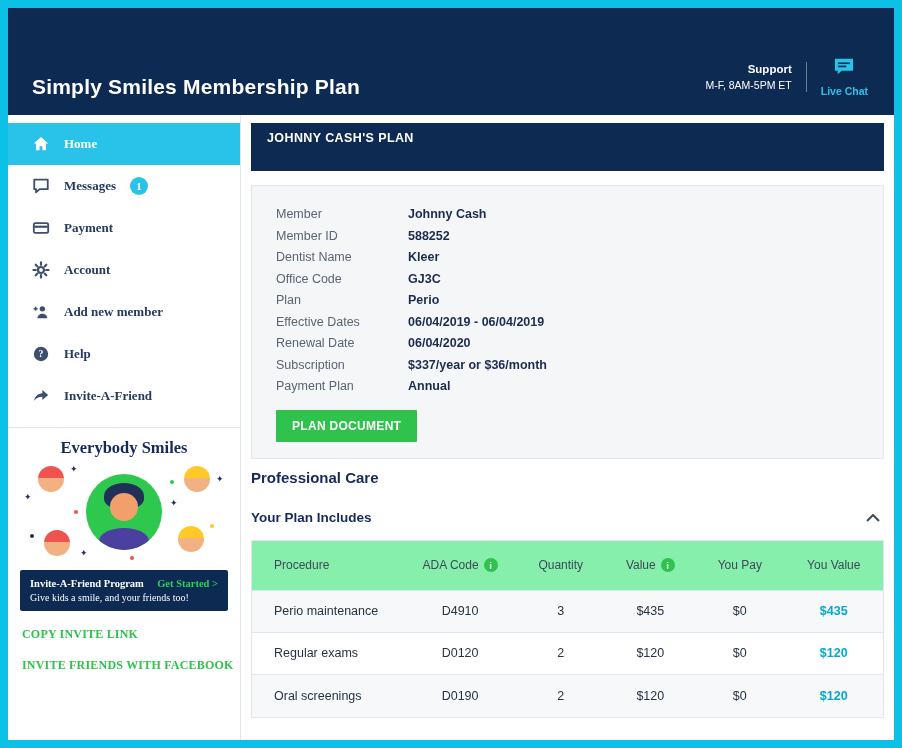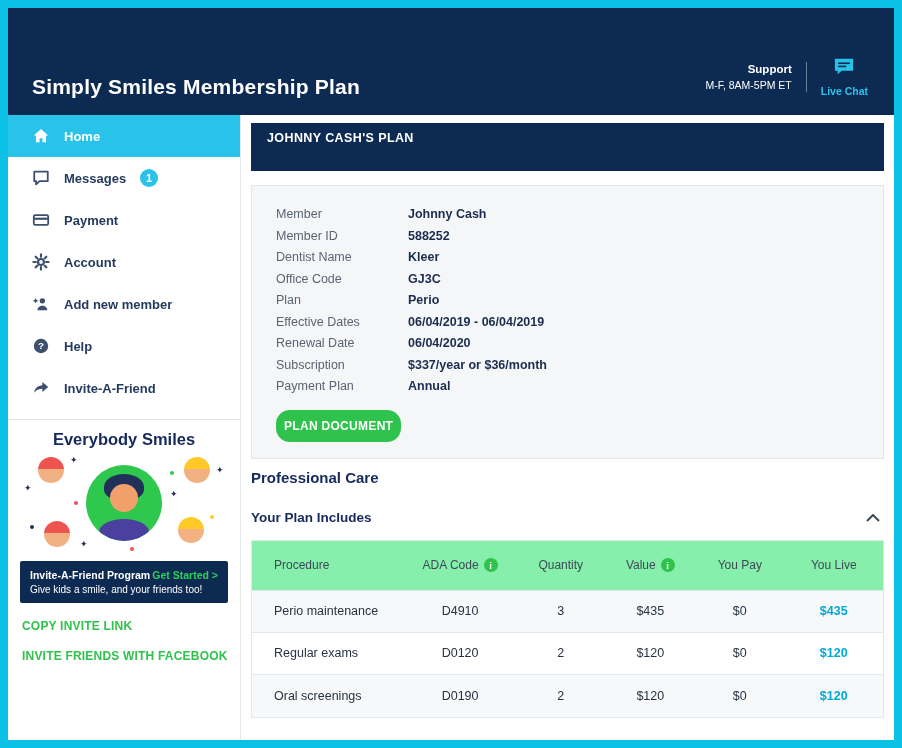--- a/index.html
+++ b/index.html
@@ -26,21 +26,21 @@
   .support-line1{font-size:11.5px;font-weight:bold;}
   .support-line2{font-size:10.5px;}
   .header-divider{width:1px;height:30px;background:rgba(255,255,255,.4);}
   .live-chat{display:flex;flex-direction:column;align-items:center;gap:8px;cursor:pointer;}
   .live-chat span{color:var(--accent-cyan);font-size:10.5px;font-weight:bold;}
 
   
   .content-row{flex:1;display:flex;overflow:hidden;background:#fff;}
 
   
-  .sidebar{width:233px;flex:0 0 233px;border-right:1px solid var(--line);overflow:hidden;}
+  .sidebar{width:233px;flex:0 0 233px;border-right:1px solid var(--line);padding-top:8px;overflow:hidden;font-family:Liberation Serif, serif;}
   .nav-item{height:42px;display:flex;align-items:center;gap:14px;padding:0 0 0 24px;color:#243a5e;font-size:13px;font-weight:bold;cursor:pointer;}
   .nav-item.active{background:var(--accent-cyan);color:#fff;}
   .nav-icon{width:18px;height:18px;display:inline-flex;align-items:center;justify-content:center;color:#3d4f6e;flex:0 0 18px;}
   .nav-item.active .nav-icon{color:#fff;}
   .nav-badge{width:18px;height:18px;border-radius:50%;background:var(--accent-cyan);color:#fff;font-size:11px;font-weight:bold;display:inline-flex;align-items:center;justify-content:center;}
   .side-divider{height:1px;background:var(--line);margin:10px 0 6px;}
   .smiles-heading{text-align:center;color:var(--text-navy);font-size:16.5px;font-weight:bold;margin:10px 0 6px;}
 
   
   .illus{position:relative;width:208px;height:100px;margin:2px auto 6px;}
@@ -62,21 +62,21 @@
   .promo-tagline{font-size:10px;margin-top:3px;}
   .green-link{display:block;color:var(--brand-green);font-size:12px;font-weight:bold;letter-spacing:.2px;margin:16px 0 0 14px;cursor:pointer;text-decoration:none;}
 
   
   .main{flex:1;padding:8px 10px 0 10px;overflow:hidden;}
   .plan-bar{background:var(--header-navy);color:#fff;font-size:12.5px;font-weight:bold;letter-spacing:.4px;height:48px;line-height:30px;padding-left:16px;}
   .plan-card{margin-top:14px;background:#f5f6f8;border:1px solid var(--line);padding:18px 24px 16px;}
   .detail-row{display:flex;line-height:21.5px;font-size:12.5px;}
   .detail-label{width:132px;color:var(--label-gray);}
   .detail-value{color:#1b2c4f;font-weight:bold;}
-  .plan-doc-btn{margin-top:12px;display:inline-block;background:var(--brand-green);color:#fff;border:none;font-family:inherit;font-size:12px;font-weight:bold;letter-spacing:.3px;padding:9px 8px;border-radius:14px;cursor:pointer;}
+  .plan-doc-btn{margin-top:12px;display:inline-block;background:var(--brand-green);color:#fff;border:none;font-family:inherit;font-size:12px;font-weight:bold;letter-spacing:.3px;padding:9px 16px;border-radius:1px;cursor:pointer;}
   .section-title{margin-top:10px;color:var(--text-navy);font-size:15px;font-weight:bold;}
   .includes-row{margin-top:24px;display:flex;align-items:center;justify-content:space-between;}
   .includes-title{color:var(--text-navy);font-size:13.5px;font-weight:bold;}
   .collapse-btn{cursor:pointer;display:inline-flex;padding:4px;}
 
   .care-table{margin-top:14px;border:1px solid var(--line);}
   .t-row{display:grid;grid-template-columns:1.7fr 1.25fr 1fr 1fr 1fr 1.1fr;align-items:center;}
   .t-head{height:50px;background:#86efac;border-bottom:1px solid var(--line);font-size:12px;color:#3d4a57;}
   .th,.td{text-align:center;}
   .th.left,.td.left{text-align:left;padding-left:22px;}
@@ -283,21 +283,21 @@
           <div class="t-row t-head">
             <div class="th left">Procedure</div>
             <div class="th">
               <span>ADA Code</span><span class="info">i</span>
             </div>
             <div class="th">Quantity</div>
             <div class="th">
               <span>Value</span><span class="info">i</span>
             </div>
             <div class="th">You Pay</div>
-            <div class="th">You Live</div>
+            <div class="th">You Value</div>
           </div>
           <div class="t-body">
             <div class="t-row">
               <div class="td left">Perio maintenance</div>
               <div class="td">D4910</div>
               <div class="td">3</div>
               <div class="td">$435</div>
               <div class="td">$0</div>
               <div class="td save">$435</div>
             </div>

